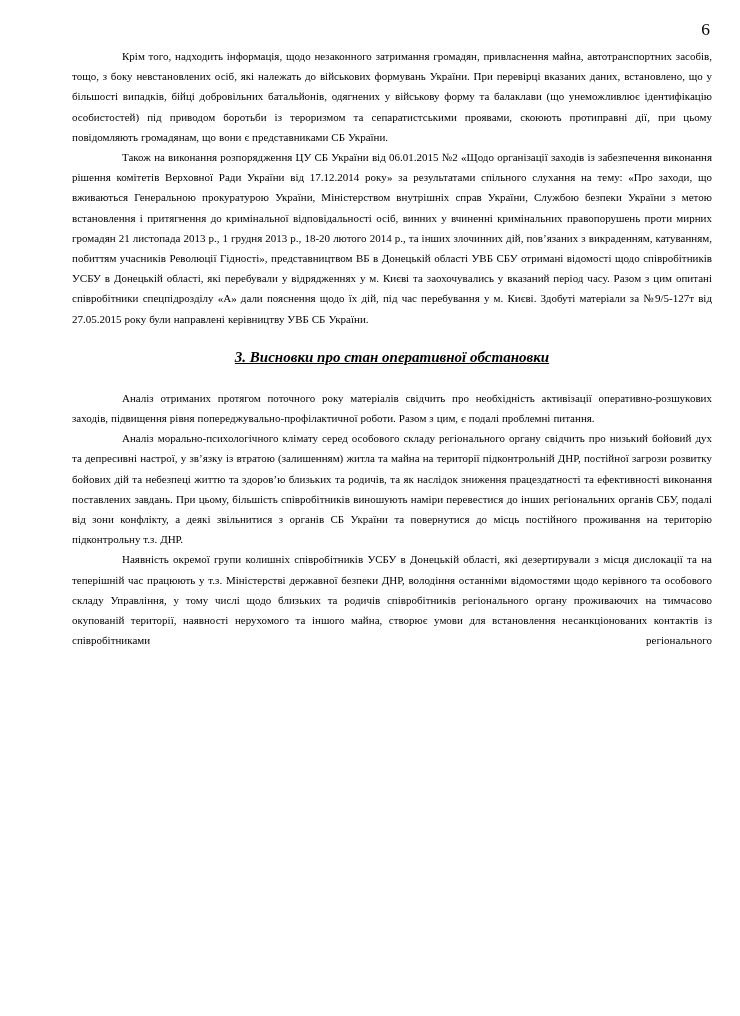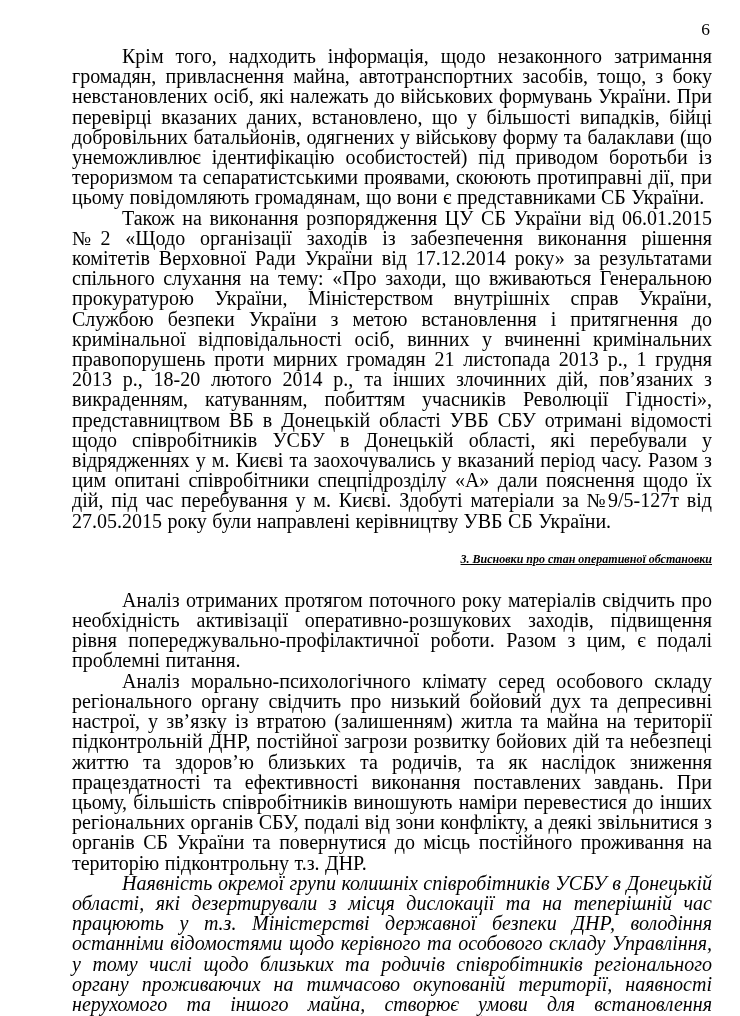--- a/index.html
+++ b/index.html
@@ -26,32 +26,31 @@
   .content {
     position: absolute;
     top: 46px;
     left: 72px;
     right: 28px;
   }
   p.body-par {
     margin: 0;
     text-align: justify;
     text-indent: 50px;
-    font-size: 20px;
+    font-size: 11px;
     line-height: 20.2px;
     word-spacing: 0.02em;
   }
   p.continues {
     text-align-last: justify;
-    font-style: italic;
   }
   .section-heading {
     margin: 17px 0 20px 0;
-    text-align: right;
-    font-size: 12px;
+    text-align: center;
+    font-size: 15px;
     line-height: 22px;
     font-weight: 700;
     font-style: italic;
   }
   .section-heading .hl {
     text-decoration: underline;
   }
 </style>
 </head>
 <body>

